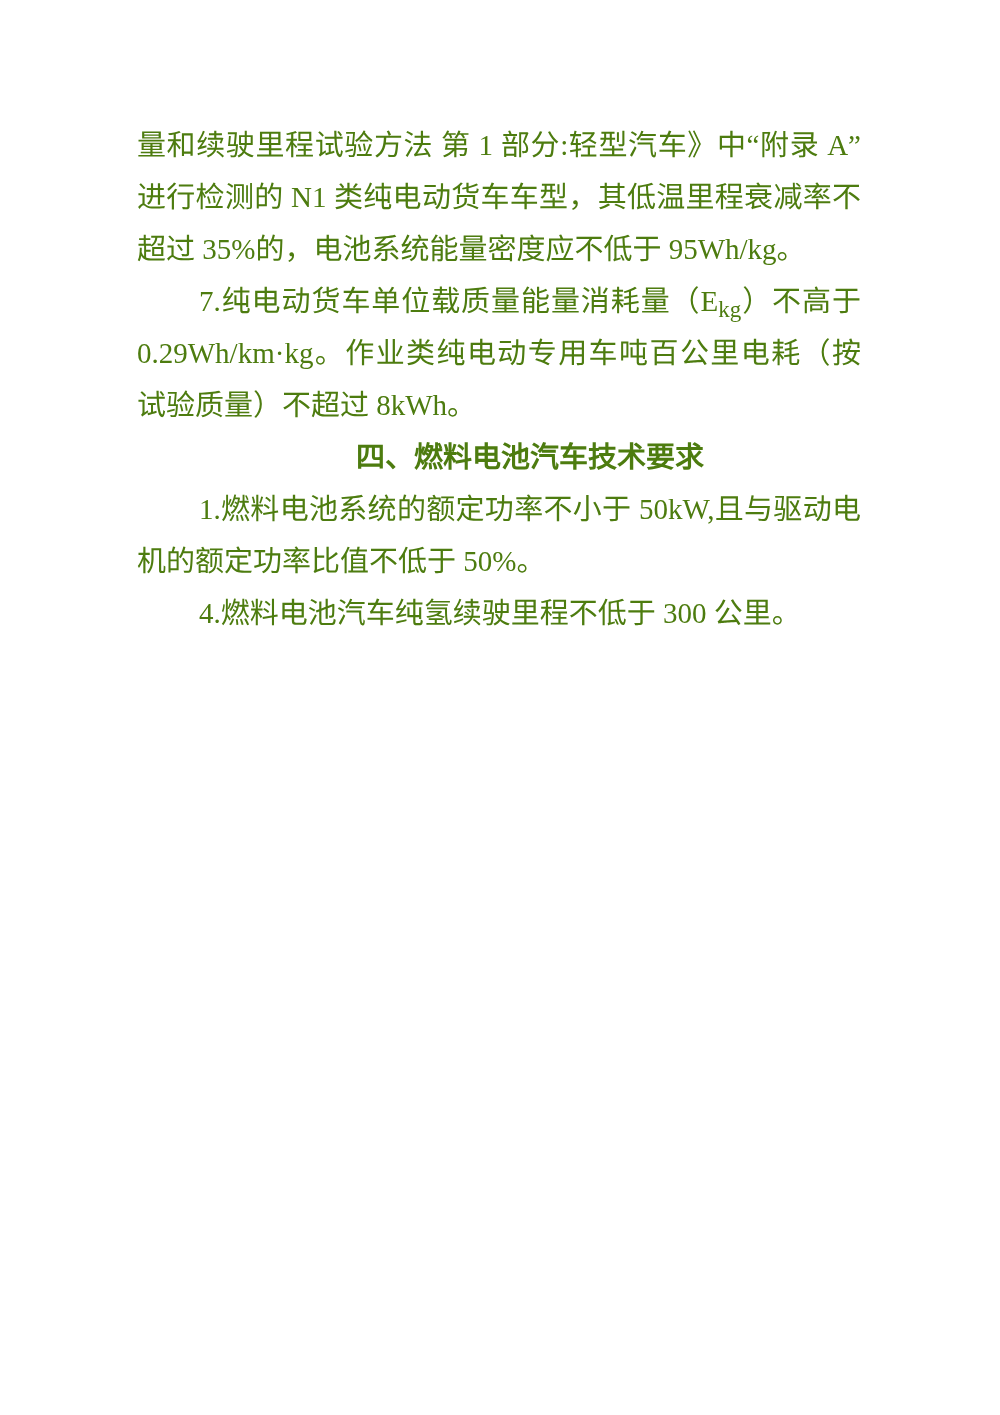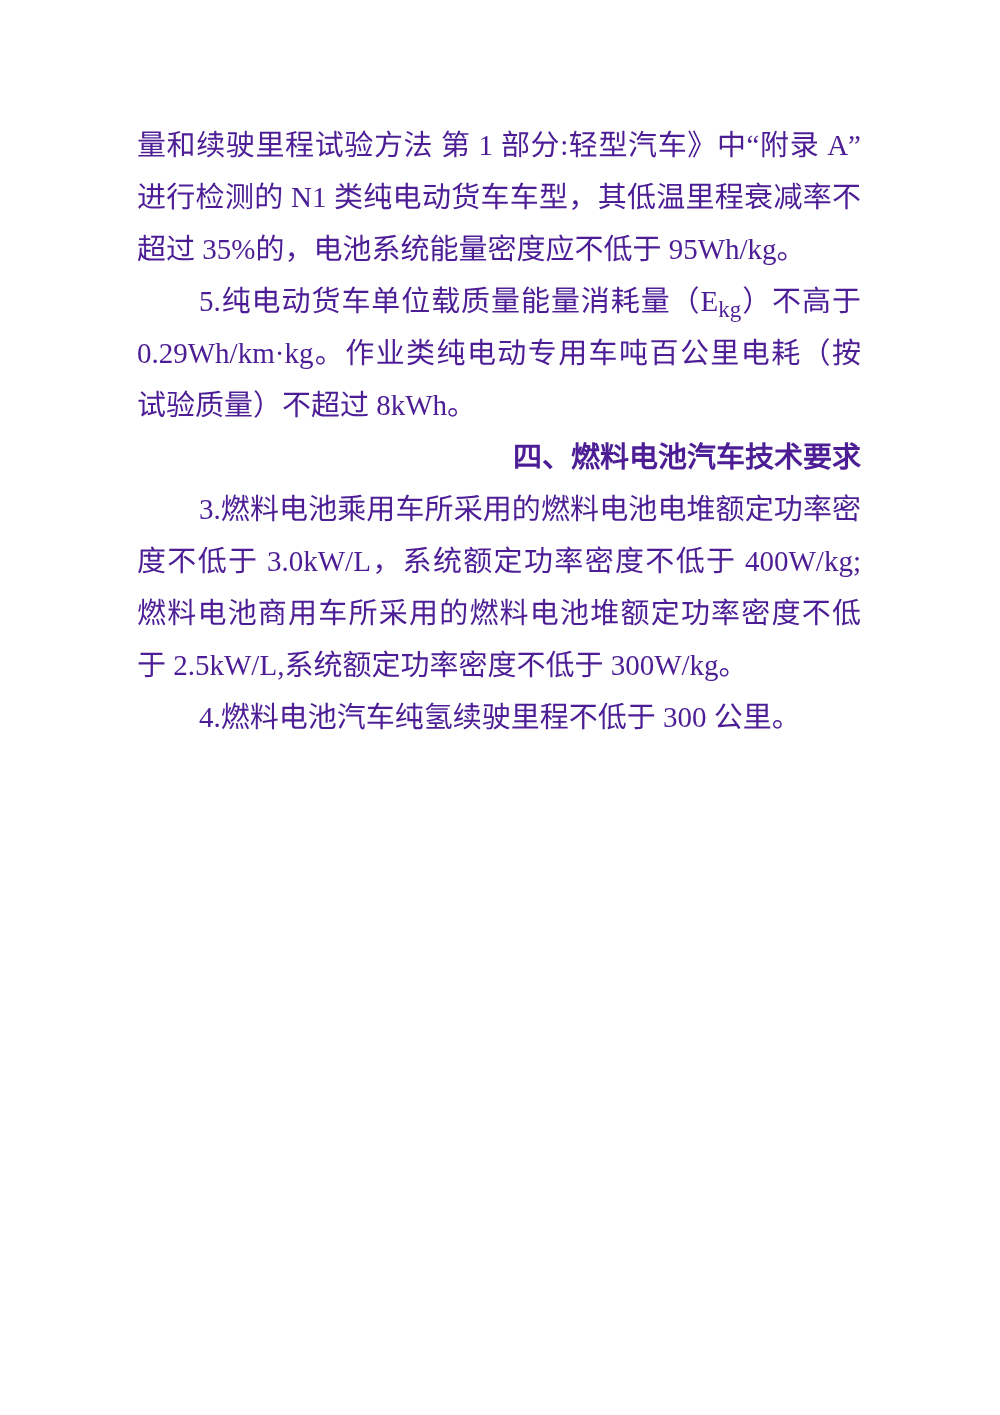--- a/index.html
+++ b/index.html
@@ -5,21 +5,21 @@
   html, body {
     margin: 0;
     padding: 0;
     background: #ffffff;
   }
   .page {
     position: relative;
     width: 1000px;
     height: 1347px;
     background: #ffffff;
-    color: #4c1d95;
+    color: #4d7c0f;
     overflow: hidden;
   }
   .content {
     position: absolute;
     left: 137px;
     top: 119px;
     width: 724px;
     font-family: "Liberation Serif", "DejaVu Serif", serif;
     font-size: 29px;
     line-height: 52px;
@@ -33,41 +33,41 @@
     text-indent: 62px;
   }
   .section-heading {
     margin: 0;
     padding: 0;
     text-indent: 62px;
     font-family: Liberation Serif, serif;
     font-weight: bold;
     font-size: 29px;
     line-height: 52px;
-    text-align: right;
+    text-align: center;
   }
   sub.unit-sub {
     font-size: 23px;
     line-height: 0;
     vertical-align: -6px;
   }
 </style>
 </head>
 <body>
 
 <div class="page">
   <div class="content">
 
     <p class="para">量和续驶里程试验方法 第 1 部分:轻型汽车》中“附录 A”进行检测的 N1 类纯电动货车车型，其低温里程衰减率不超过 35%的，电池系统能量密度应不低于 95Wh/kg。</p>
 
-    <p class="para indent"><span>5.纯电动货车单位载质量能量消耗量（E</span><sub class="unit-sub">kg</sub><span>）不高于 0.29Wh/km·kg。作业类纯电动专用车吨百公里电耗（按试验质量）不超过 8kWh。</span></p>
+    <p class="para indent"><span>7.纯电动货车单位载质量能量消耗量（E</span><sub class="unit-sub">kg</sub><span>）不高于 0.29Wh/km·kg。作业类纯电动专用车吨百公里电耗（按试验质量）不超过 8kWh。</span></p>
 
 
     <h2 class="section-heading">四、燃料电池汽车技术要求</h2>
 
+    <p class="para indent">1.燃料电池系统的额定功率不小于 50kW,且与驱动电机的额定功率比值不低于 50%。</p>
 
 
-    <p class="para indent">3.燃料电池乘用车所采用的燃料电池电堆额定功率密度不低于 3.0kW/L，系统额定功率密度不低于 400W/kg; 燃料电池商用车所采用的燃料电池堆额定功率密度不低于 2.5kW/L,系统额定功率密度不低于 300W/kg。</p>
 
     <p class="para indent">4.燃料电池汽车纯氢续驶里程不低于 300 公里。</p>
 
   </div>
 </div>
 
 </body></html>

